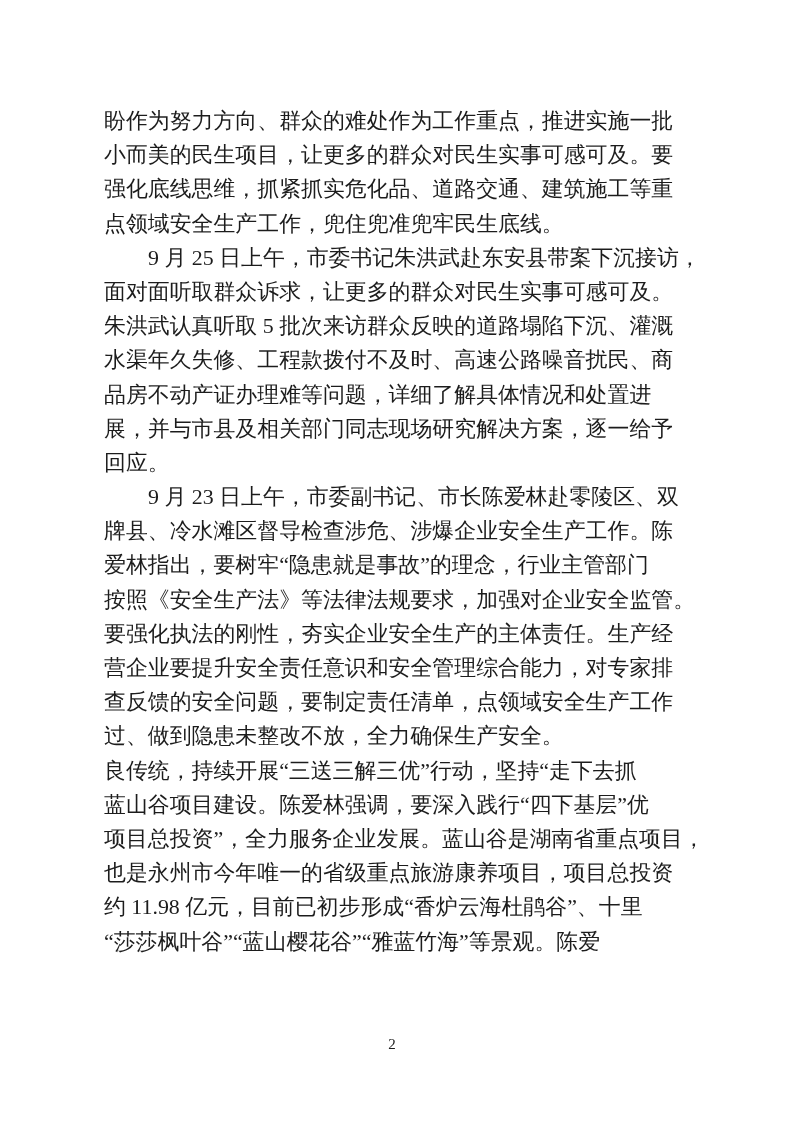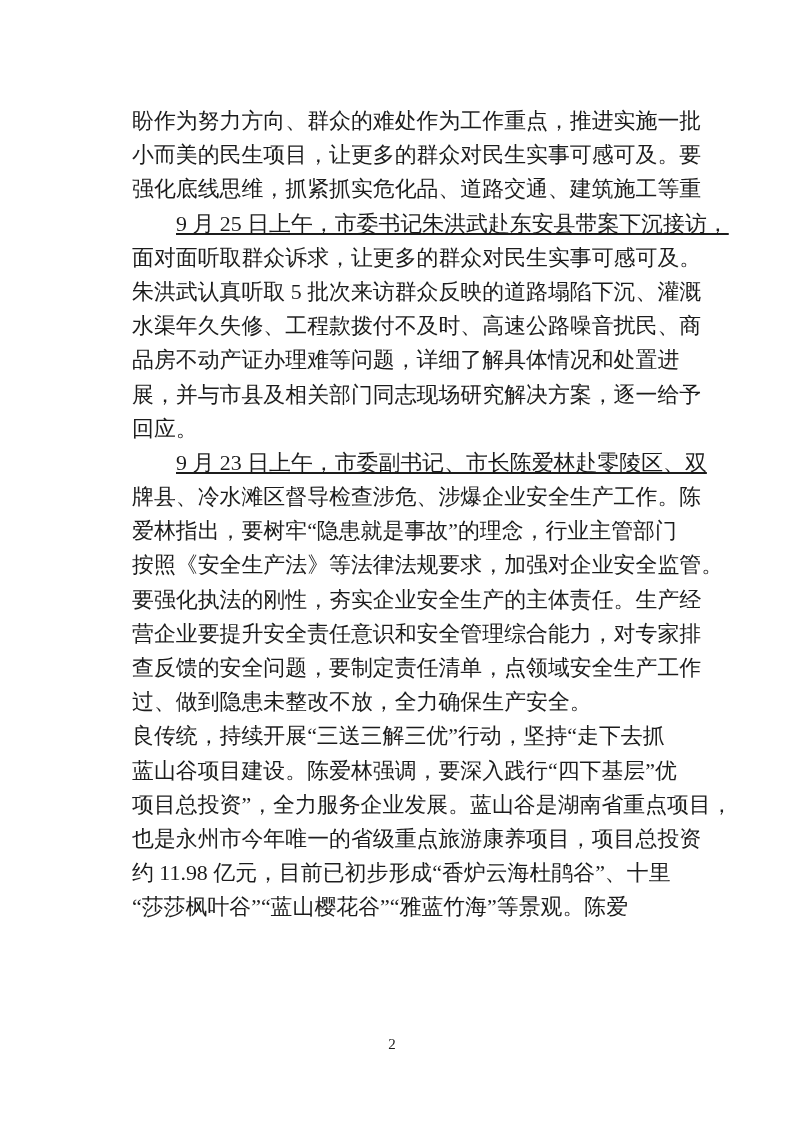--- a/index.html
+++ b/index.html
@@ -22,45 +22,44 @@
     top: 104px;
     width: 576px;
     font-size: 21.9px;
     line-height: 34.2px;
     letter-spacing: 0;
   }
   .line {
     height: 34.2px;
     white-space: nowrap;
     text-align: left;
-    margin-left: 28px;
   }
   .indent {
     padding-left: 44px;
-    text-decoration: underline;
   }
   .page-number {
     position: absolute;
     top: 1036px;
     left: 104px;
     width: 576px;
     text-align: center;
     font-size: 15px;
     color: #1c1c1c;
   }
 </style>
 </head>
 <body>
 
 <div class="page">
   <div class="text-block">
 
     <div class="line">盼作为努力方向、群众的难处作为工作重点，推进实施一批</div>
     <div class="line">小而美的民生项目，让更多的群众对民生实事可感可及。要</div>
     <div class="line">强化底线思维，抓紧抓实危化品、道路交通、建筑施工等重</div>
+    <div class="line">点领域安全生产工作，兜住兜准兜牢民生底线。</div>
 
     <div class="line indent">9 月 25 日上午，市委书记朱洪武赴东安县带案下沉接访，</div>
     <div class="line">面对面听取群众诉求，让更多的群众对民生实事可感可及。</div>
     <div class="line">朱洪武认真听取 5 批次来访群众反映的道路塌陷下沉、灌溉</div>
     <div class="line">水渠年久失修、工程款拨付不及时、高速公路噪音扰民、商</div>
     <div class="line">品房不动产证办理难等问题，详细了解具体情况和处置进</div>
     <div class="line">展，并与市县及相关部门同志现场研究解决方案，逐一给予</div>
     <div class="line">回应。</div>
 
     <div class="line indent">9 月 23 日上午，市委副书记、市长陈爱林赴零陵区、双</div>

